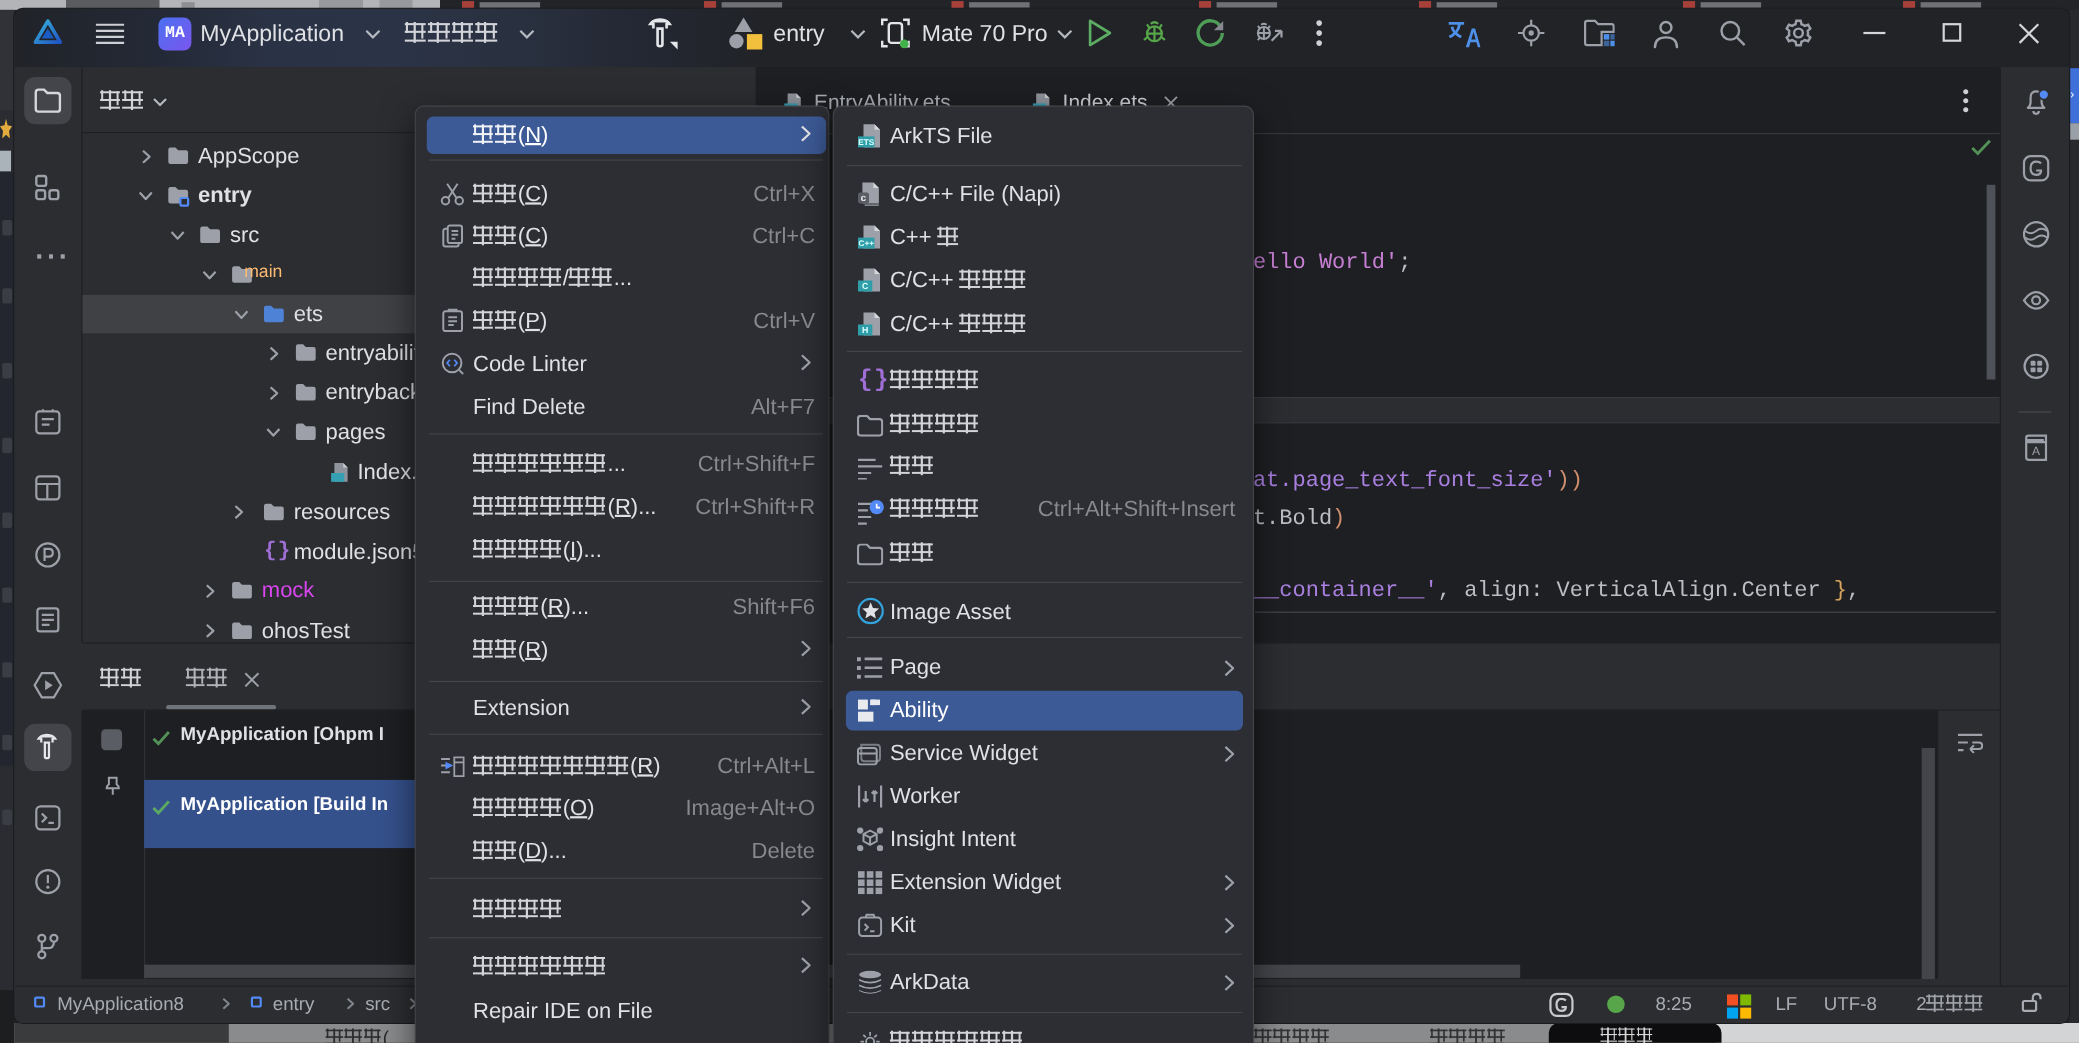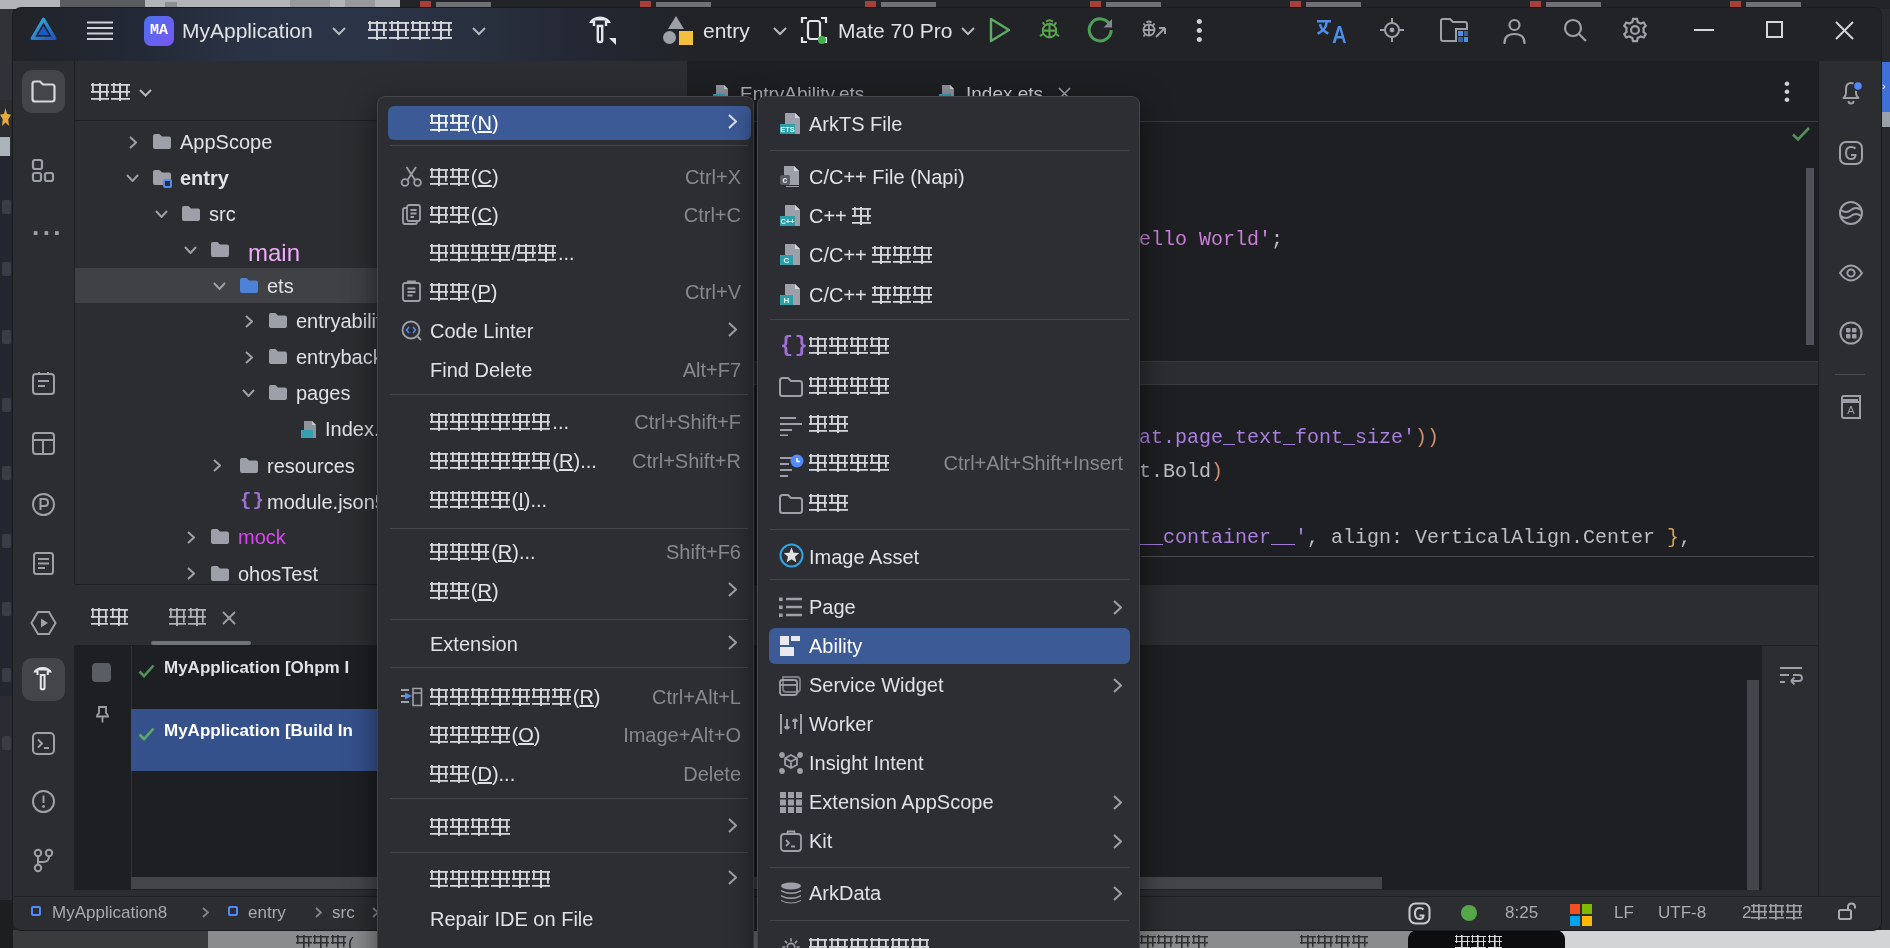--- a/index.html
+++ b/index.html
@@ -313,21 +313,21 @@
         <path d="M1 3 Q1 1 3 1 L7.5 1 L10 3.5 L17 3.5 Q19 3.5 19 5.5 L19 14 Q19 16 17 16 L3 16 Q1 16 1 14 Z" fill="#9da0a8"></path>
       </svg>
 <div class="ab" style="left:209px;top:203px;color:#dfe1e5;font-size:20px">src</div>
 
 <svg class="ab" style="left:184px;top:246px" width="13" height="8" viewBox="0 0 13 8">
         <path d="M1 1 L6.5 7 L12 1" fill="none" stroke="#9da0a8" stroke-width="2"></path>
       </svg>
 <svg class="ab" style="left:210px;top:241px" width="20" height="17" viewBox="0 0 20 17">
         <path d="M1 3 Q1 1 3 1 L7.5 1 L10 3.5 L17 3.5 Q19 3.5 19 5.5 L19 14 Q19 16 17 16 L3 16 Q1 16 1 14 Z" fill="#9da0a8"></path>
       </svg>
-<div class="ab" style="left:248px;top:239px;color:#f0abfc;font-size:24px">main</div>
+<div class="ab" style="left:222px;top:239px;color:#fdba74;font-size:16px">main</div>
 
 <svg class="ab" style="left:213px;top:282px" width="13" height="8" viewBox="0 0 13 8">
         <path d="M1 1 L6.5 7 L12 1" fill="none" stroke="#9da0a8" stroke-width="2"></path>
       </svg>
 <svg class="ab" style="left:239px;top:277px" width="20" height="17" viewBox="0 0 20 17">
         <path d="M1 3 Q1 1 3 1 L7.5 1 L10 3.5 L17 3.5 Q19 3.5 19 5.5 L19 14 Q19 16 17 16 L3 16 Q1 16 1 14 Z" fill="#4d82d6"></path>
       </svg>
 <div class="ab" style="left:267px;top:275px;color:#dfe1e5;font-size:20px">ets</div>
 
 <svg class="ab" style="left:245px;top:314.5px" width="8" height="13" viewBox="0 0 8 13">
@@ -762,21 +762,21 @@
             <rect x="9" y="1" width="6" height="6"></rect>
             <rect x="17" y="1" width="6" height="6"></rect>
             <rect x="1" y="8.5" width="6" height="6"></rect>
             <rect x="9" y="8.5" width="6" height="6"></rect>
             <rect x="17" y="8.5" width="6" height="6"></rect>
             <rect x="1" y="16" width="6" height="6"></rect>
             <rect x="9" y="16" width="6" height="6"></rect>
             <rect x="17" y="16" width="6" height="6"></rect>
           </g>
         </svg>
-<div class="ab" style="left:51px;top:694px">Extension AppScope</div>
+<div class="ab" style="left:51px;top:694px">Extension Widget</div>
 <svg class="ab" style="left:355px;top:698px" width="9" height="15" viewBox="0 0 9 15">
           <path d="M1 1 L8 7.5 L1 14" fill="none" stroke="#9da0a8" stroke-width="2"></path>
         </svg>
 <svg class="ab" style="left:21px;top:733px" width="24" height="22" viewBox="0 0 24 22">
           <g fill="none" stroke="#9da0a8" stroke-width="1.8">
             <rect x="2" y="4" width="20" height="17" rx="3"></rect>
             <path d="M8 4 L8.8 1.5 L15.2 1.5 L16 4"></path>
             <path d="M7 10 L10 13 L7 16 M12 16.5 L16 16.5"></path>
           </g>
         </svg>

